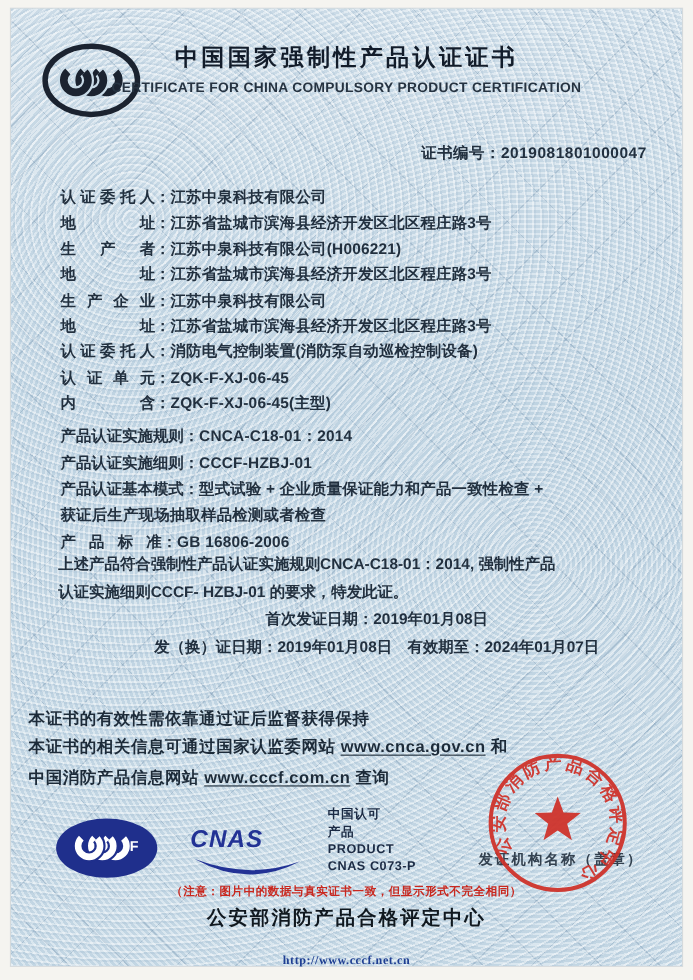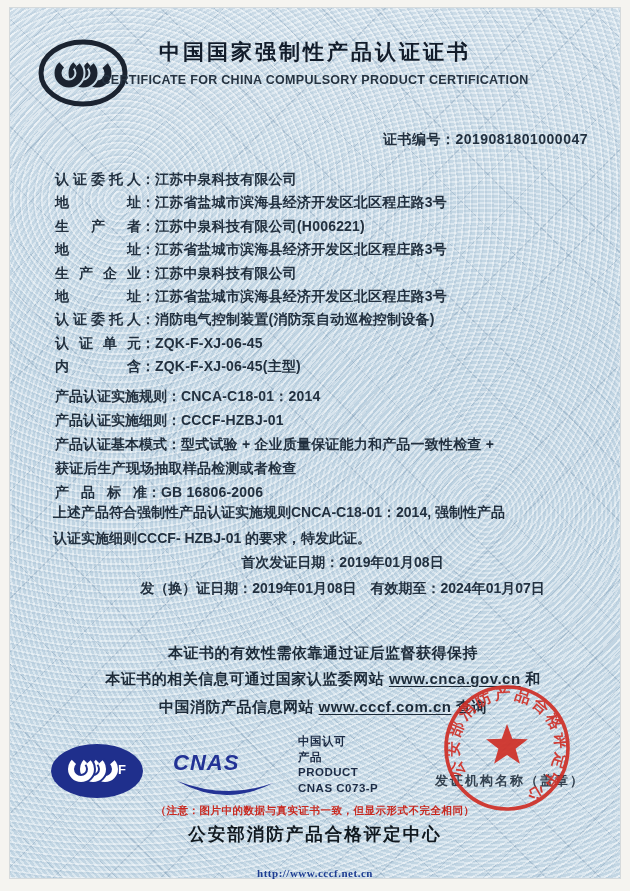--- a/index.html
+++ b/index.html
@@ -51,21 +51,21 @@
   
   .statement{ left:43px; top:492px; right:25px; font-size:14px; font-weight:600; color:#22303f; line-height:25.5px;}
 
   
   .dates{ left:0; right:0; padding-left:55px; text-align:center; font-size:14px; font-weight:bold; color:#22303f;}
   .d1{ top:546px; }
   .d2{ top:572px; }
   .dsp{ display:inline-block; width:14px; }
 
   
-  .fline{ left:16px; right:0; text-align:center; font-size:15px; font-weight:bold; color:#1d2b39; letter-spacing:.5px;}
+  .fline{ left:16px; right:0; text-align:left; font-size:15px; font-weight:bold; color:#1d2b39; letter-spacing:.5px;}
   .f1{ top:636px; }
   .f2{ top:662px; }
   .f3{ top:690px; }
   .fline .url{ text-decoration:underline; text-underline-offset:2px; }
 
   
   .cccf-logo{ left:38px; top:734px; }
   .cnas-logo{ left:163px; top:740px; }
   .cnas-word{ font-style:italic; font-weight:bold; font-size:22px; color:#223295; letter-spacing:1px; line-height:30px; font-family:"Liberation Sans",sans-serif;}
   .accred{ left:288px; top:726px; font-size:11.5px; font-weight:bold; color:#1c2b44; line-height:15.5px; letter-spacing:.5px;}

